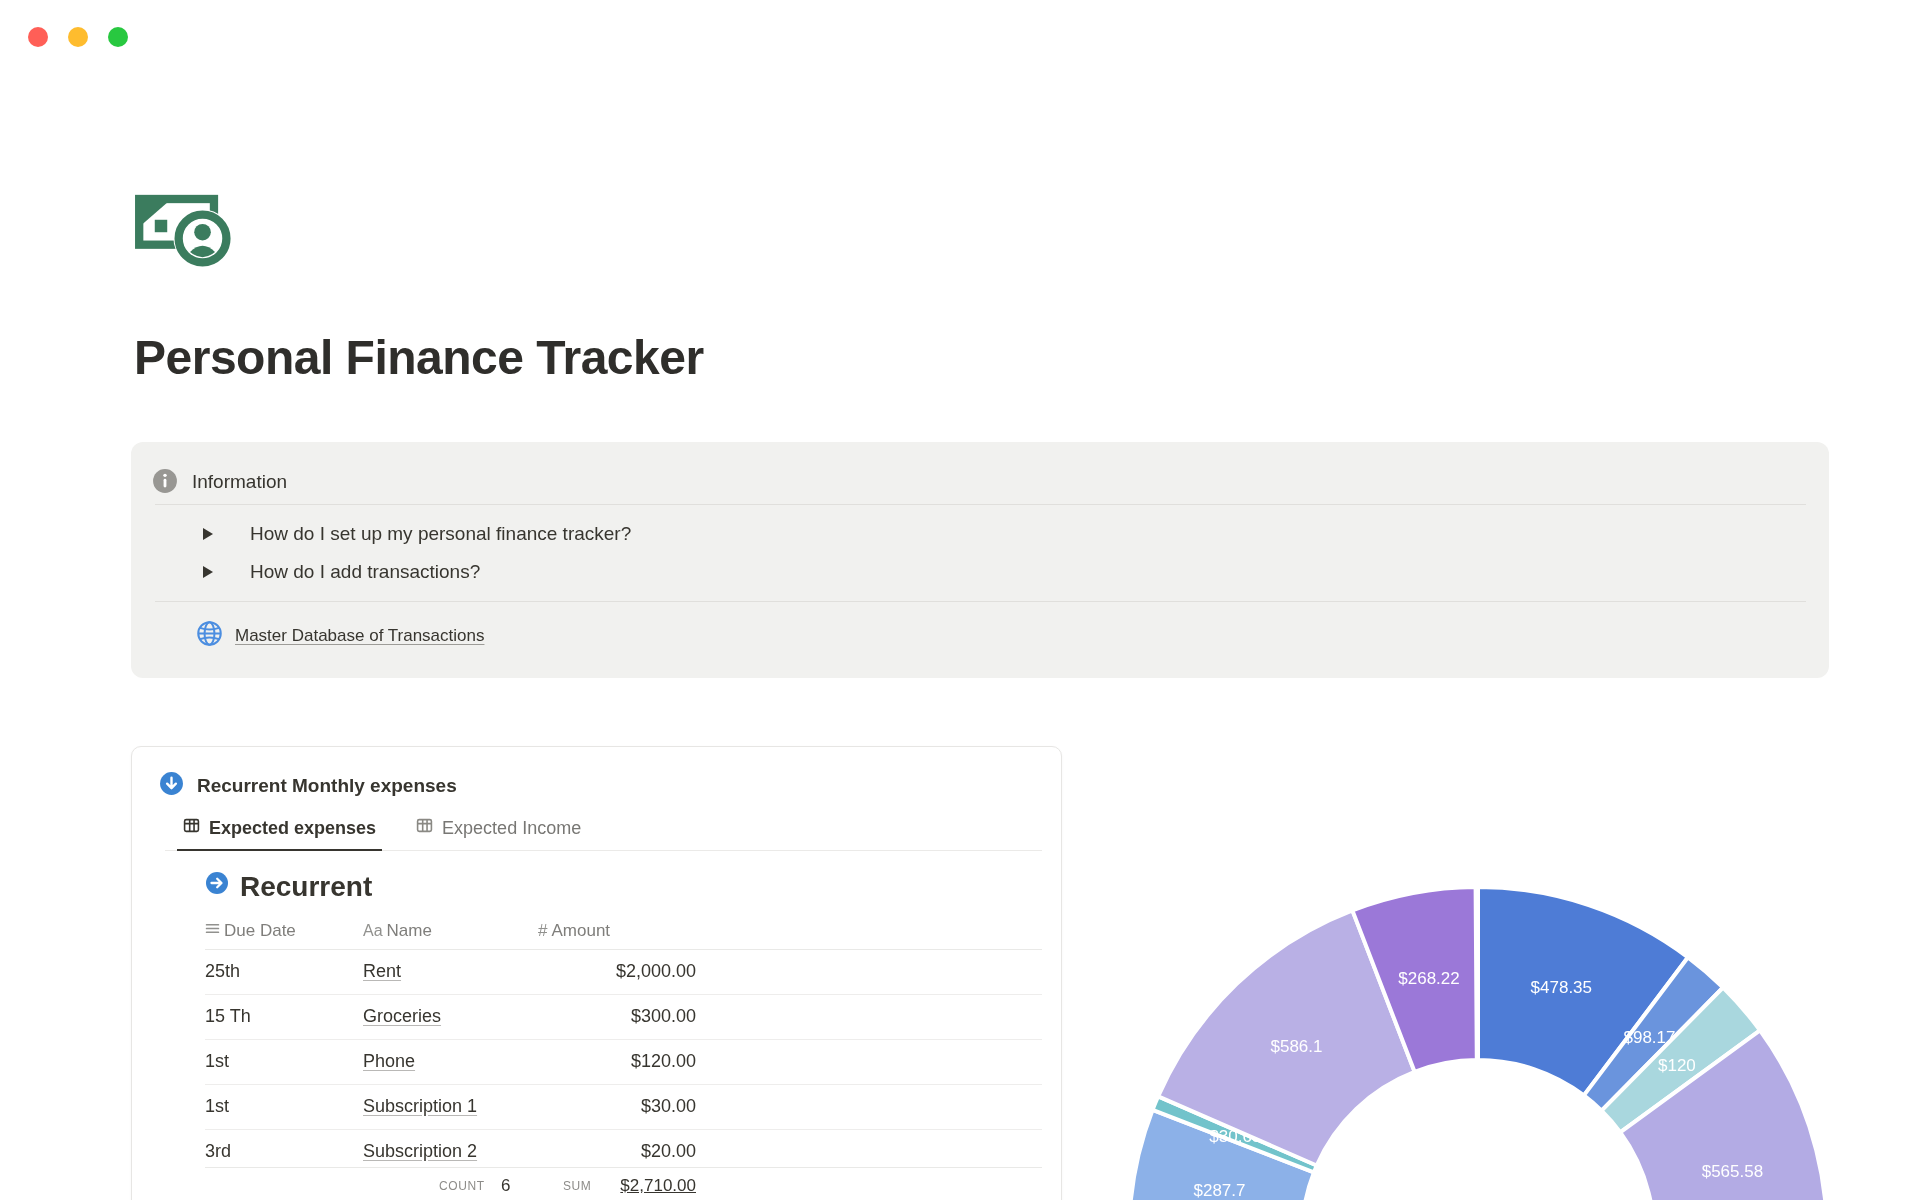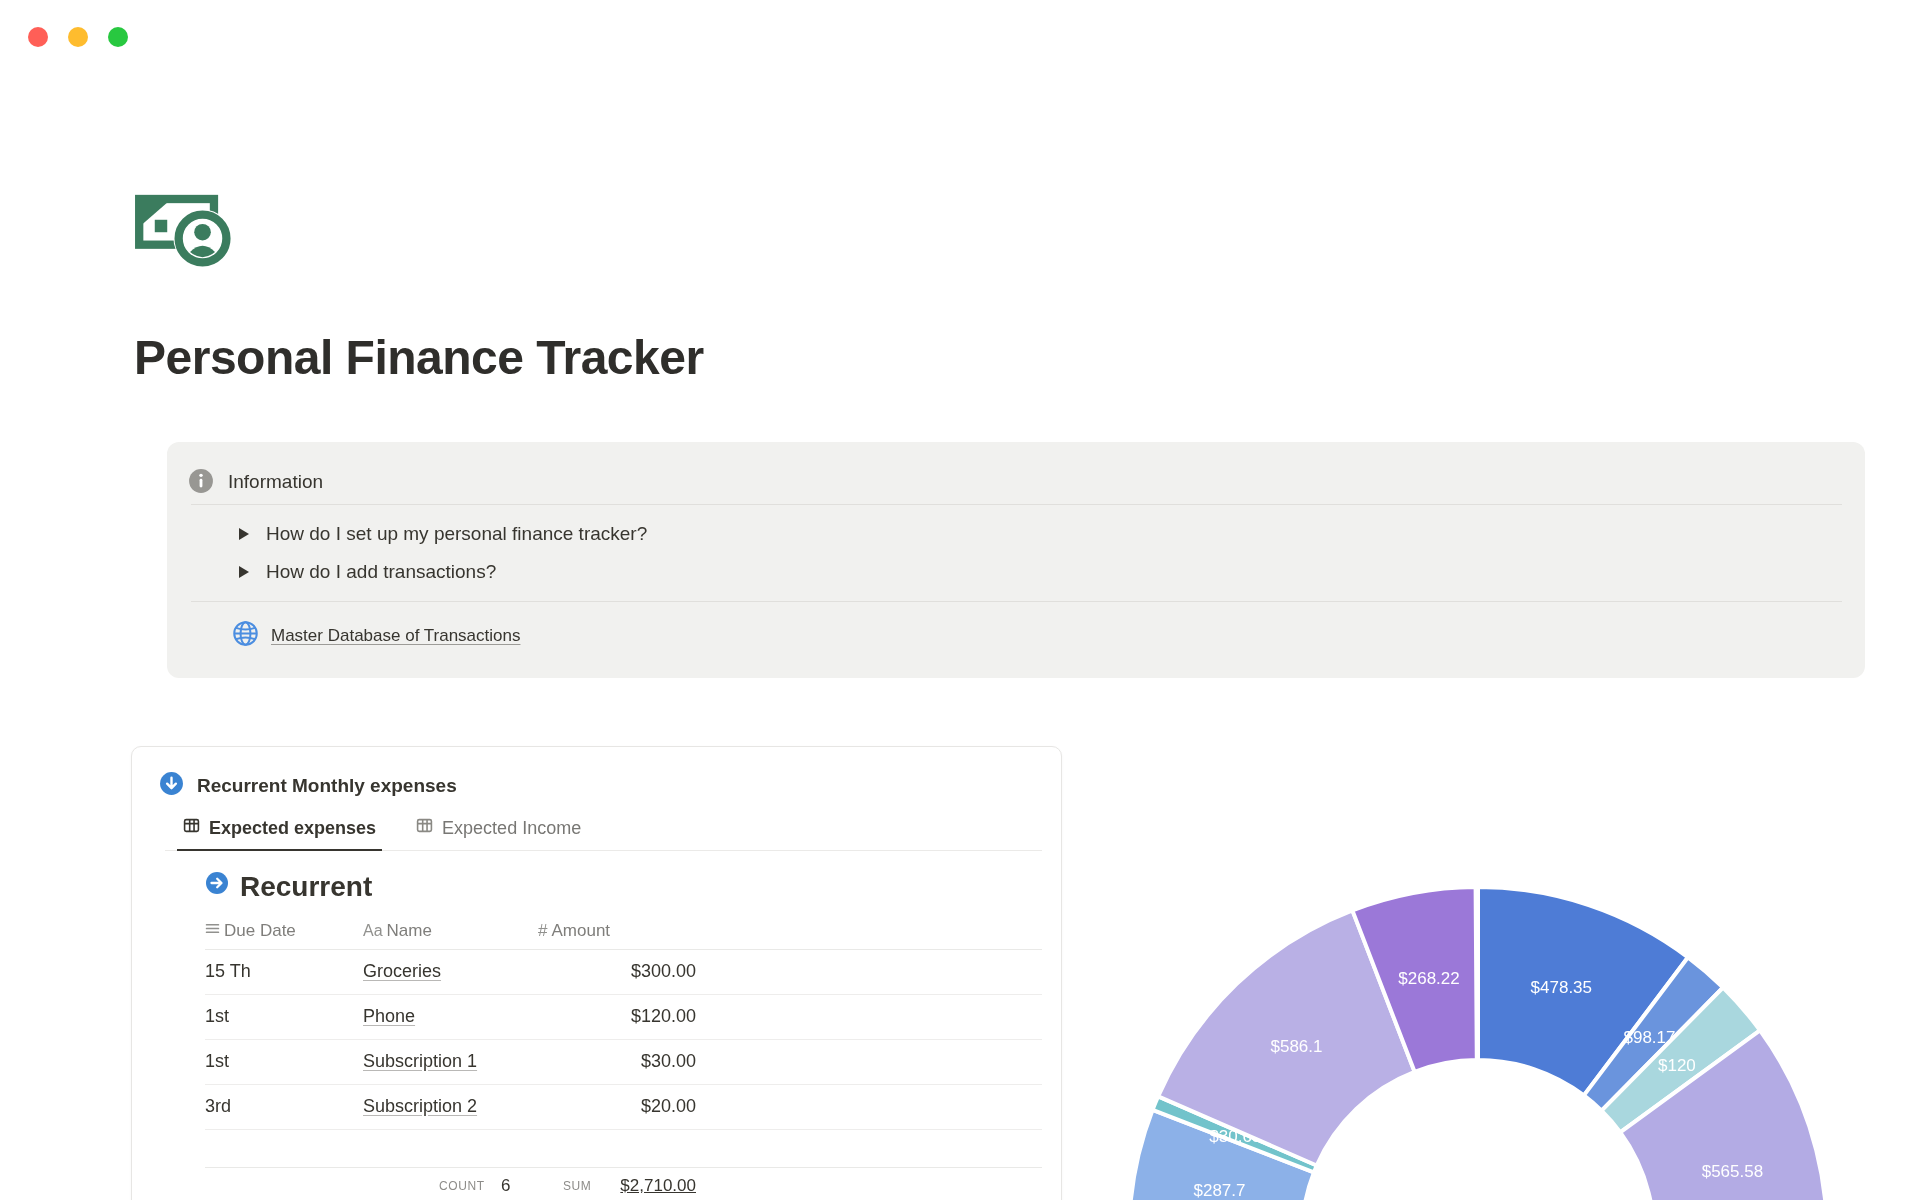--- a/index.html
+++ b/index.html
@@ -13,26 +13,26 @@
   }
   
   .traffic { position:absolute; left:28px; top:27px; display:flex; gap:20px; }
   .traffic span { width:20px; height:20px; border-radius:50%; display:inline-block; }
 
   
   .page-icon { position:absolute; left:134px; top:184px; width:108px; height:84px; }
   .page-title { position:absolute; left:134px; top:330px; font-size:48px; font-weight:700; letter-spacing:-0.5px; color:#2f2e2b; }
 
   
-  .callout { position:absolute; left:131px; top:442px; width:1698px; height:236px; background:#f1f1ef; border-radius:12px;margin-left:36px; }
+  .callout { position:absolute; left:131px; top:442px; width:1698px; height:236px; background:#f1f1ef; border-radius:12px; }
   .callout .c-icon { position:absolute; left:21px; top:26px; width:26px; height:26px; }
   .callout .c-title { position:absolute; left:61px; top:29px; font-size:19px; color:#37352f; }
   .callout .div1 { position:absolute; left:24px; top:62px; width:1651px; border-top:1px solid #e0dfdc; }
   .callout .div2 { position:absolute; left:24px; top:159px; width:1651px; border-top:1px solid #e0dfdc; }
-  .toggle-row { position:absolute; left:72px; height:38px; display:flex; align-items:center; cursor:pointer; }
+  .toggle-row { position:absolute; left:72px; height:38px; display:flex; align-items:center; cursor:pointer;gap:20px; }
   .toggle-row.t1 { top:73px; } .toggle-row.t2 { top:111px;text-align:right; }
   .tri { width:0; height:0; border-left:10px solid #37352f; border-top:6px solid transparent; border-bottom:6px solid transparent; }
   .toggle-row .t-label { margin-left:17px; font-size:19px; }
   .link-row { position:absolute; left:65px; top:178px; display:flex; align-items:center; gap:12px; cursor:pointer; }
   .link-row .l-label { font-size:17px; font-weight:500; text-decoration:underline; text-decoration-color:rgba(55,53,47,0.45); text-underline-offset:3px; }
 
   
   .card { position:absolute; left:131px; top:746px; width:931px; height:500px; background:#fff;
           border:1px solid #e7e6e4; border-radius:10px; box-shadow:0 1px 3px rgba(0,0,0,0.04); }
   .card-head { position:absolute; left:27px; top:24px; display:flex; align-items:center; gap:13px; cursor:pointer; }
@@ -183,20 +183,25 @@
       <span class="icon-aa"></span>
       <span>Name</span>
     </div>
     <div class="col c3">
       <span class="icon-hash"></span>
       <span>Amount</span>
     </div>
   </div>
 
   <div class="tbody">
+    <div class="trow">
+      <span class="c-due">25th</span>
+      <span class="c-name">Rent</span>
+      <span class="c-amt">$2,000.00</span>
+    </div>
     <div class="trow">
       <span class="c-due">15 Th</span>
       <span class="c-name">Groceries</span>
       <span class="c-amt">$300.00</span>
     </div>
     <div class="trow">
       <span class="c-due">1st</span>
       <span class="c-name">Phone</span>
       <span class="c-amt">$120.00</span>
     </div>

